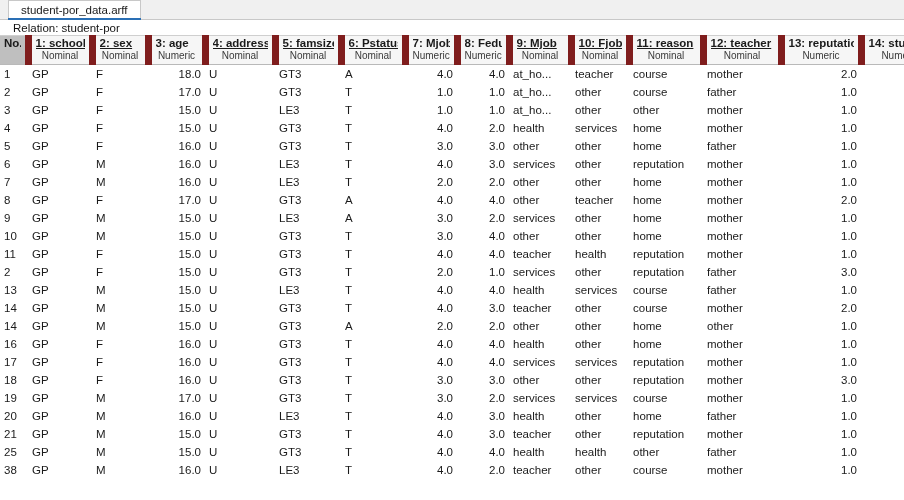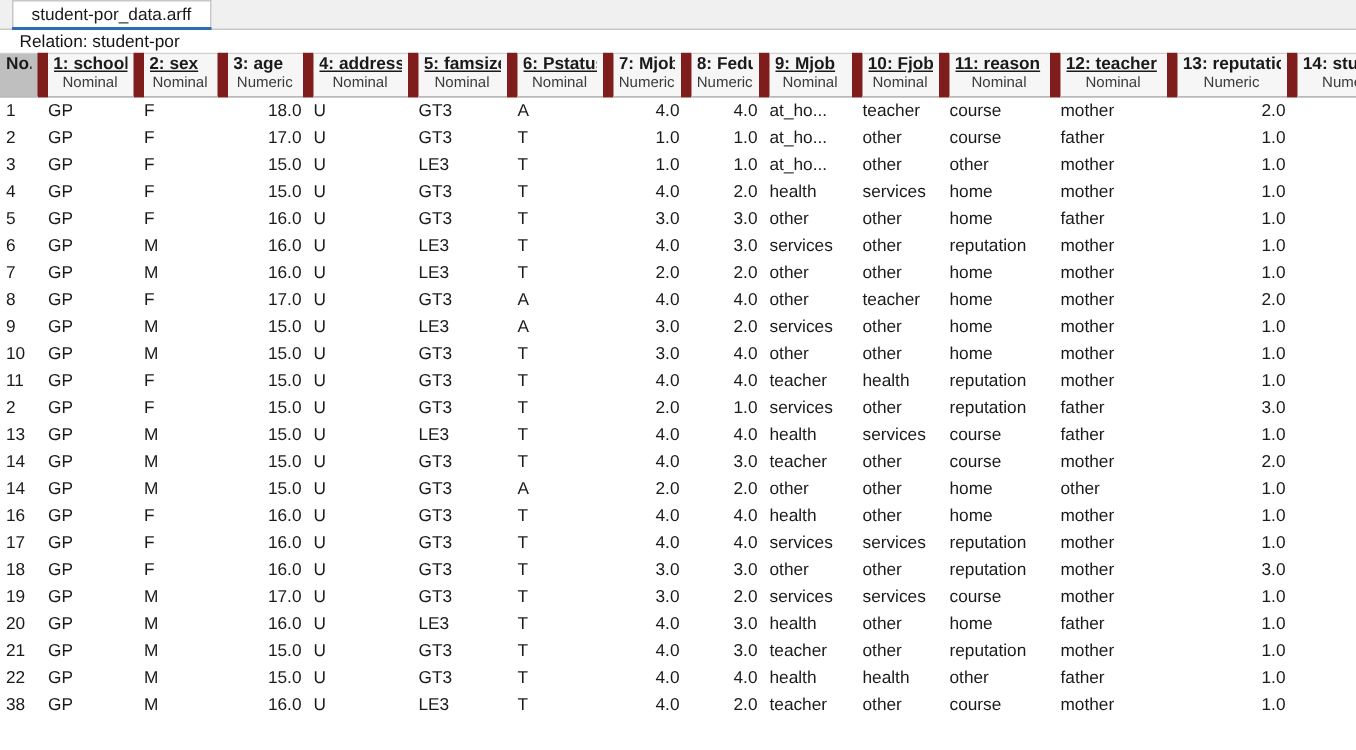--- a/index.html
+++ b/index.html
@@ -600,21 +600,21 @@
             <td class="numeric">3.0</td>
             <td class="nominal">teacher</td>
             <td class="nominal">other</td>
             <td class="nominal">reputation</td>
             <td class="nominal">mother</td>
             <td class="numeric">1.0</td>
             <td class="numeric">2.0</td>
             <td class="nominal">no</td>
           </tr>
           <tr>
-            <td class="rowno">22</td>
+            <td class="rowno">25</td>
             <td class="nominal">GP</td>
             <td class="nominal">M</td>
             <td class="numeric">15.0</td>
             <td class="nominal">U</td>
             <td class="nominal">GT3</td>
             <td class="nominal">T</td>
             <td class="numeric">4.0</td>
             <td class="numeric">4.0</td>
             <td class="nominal">health</td>
             <td class="nominal">health</td>

